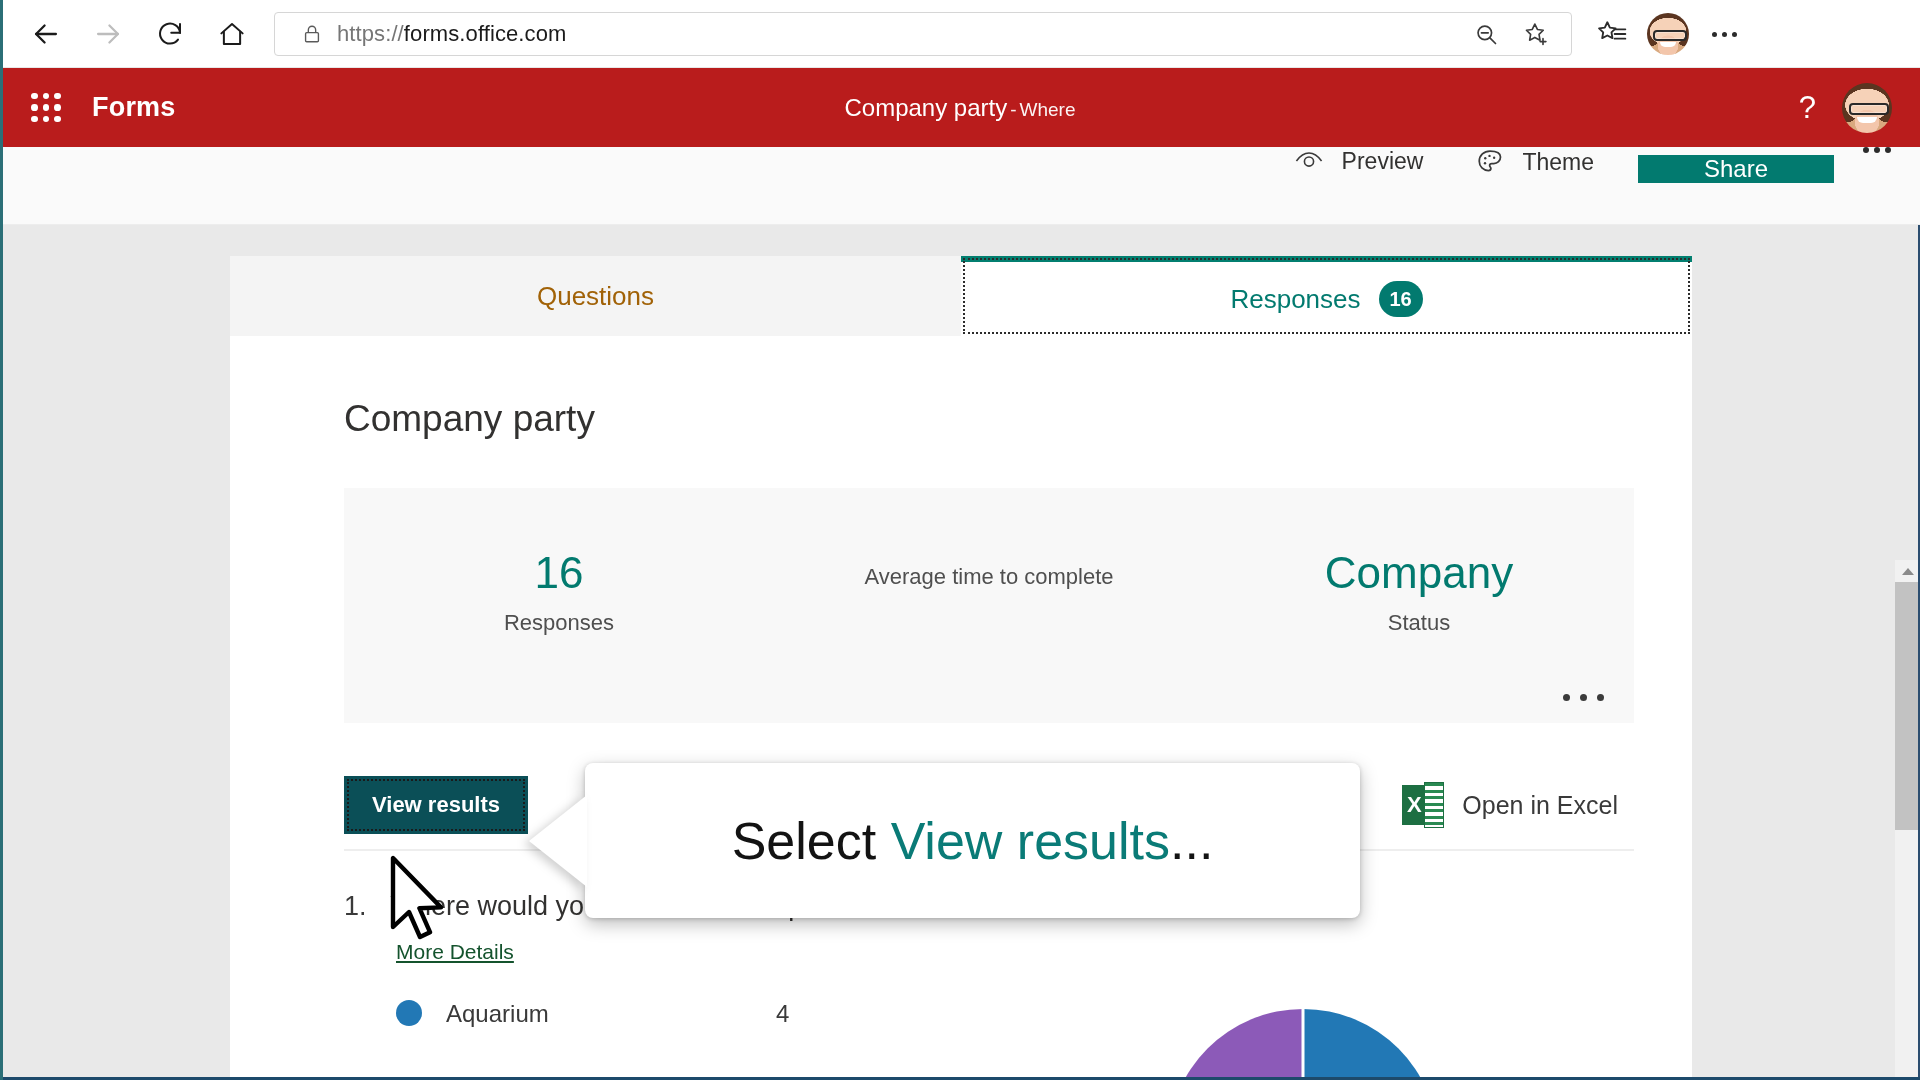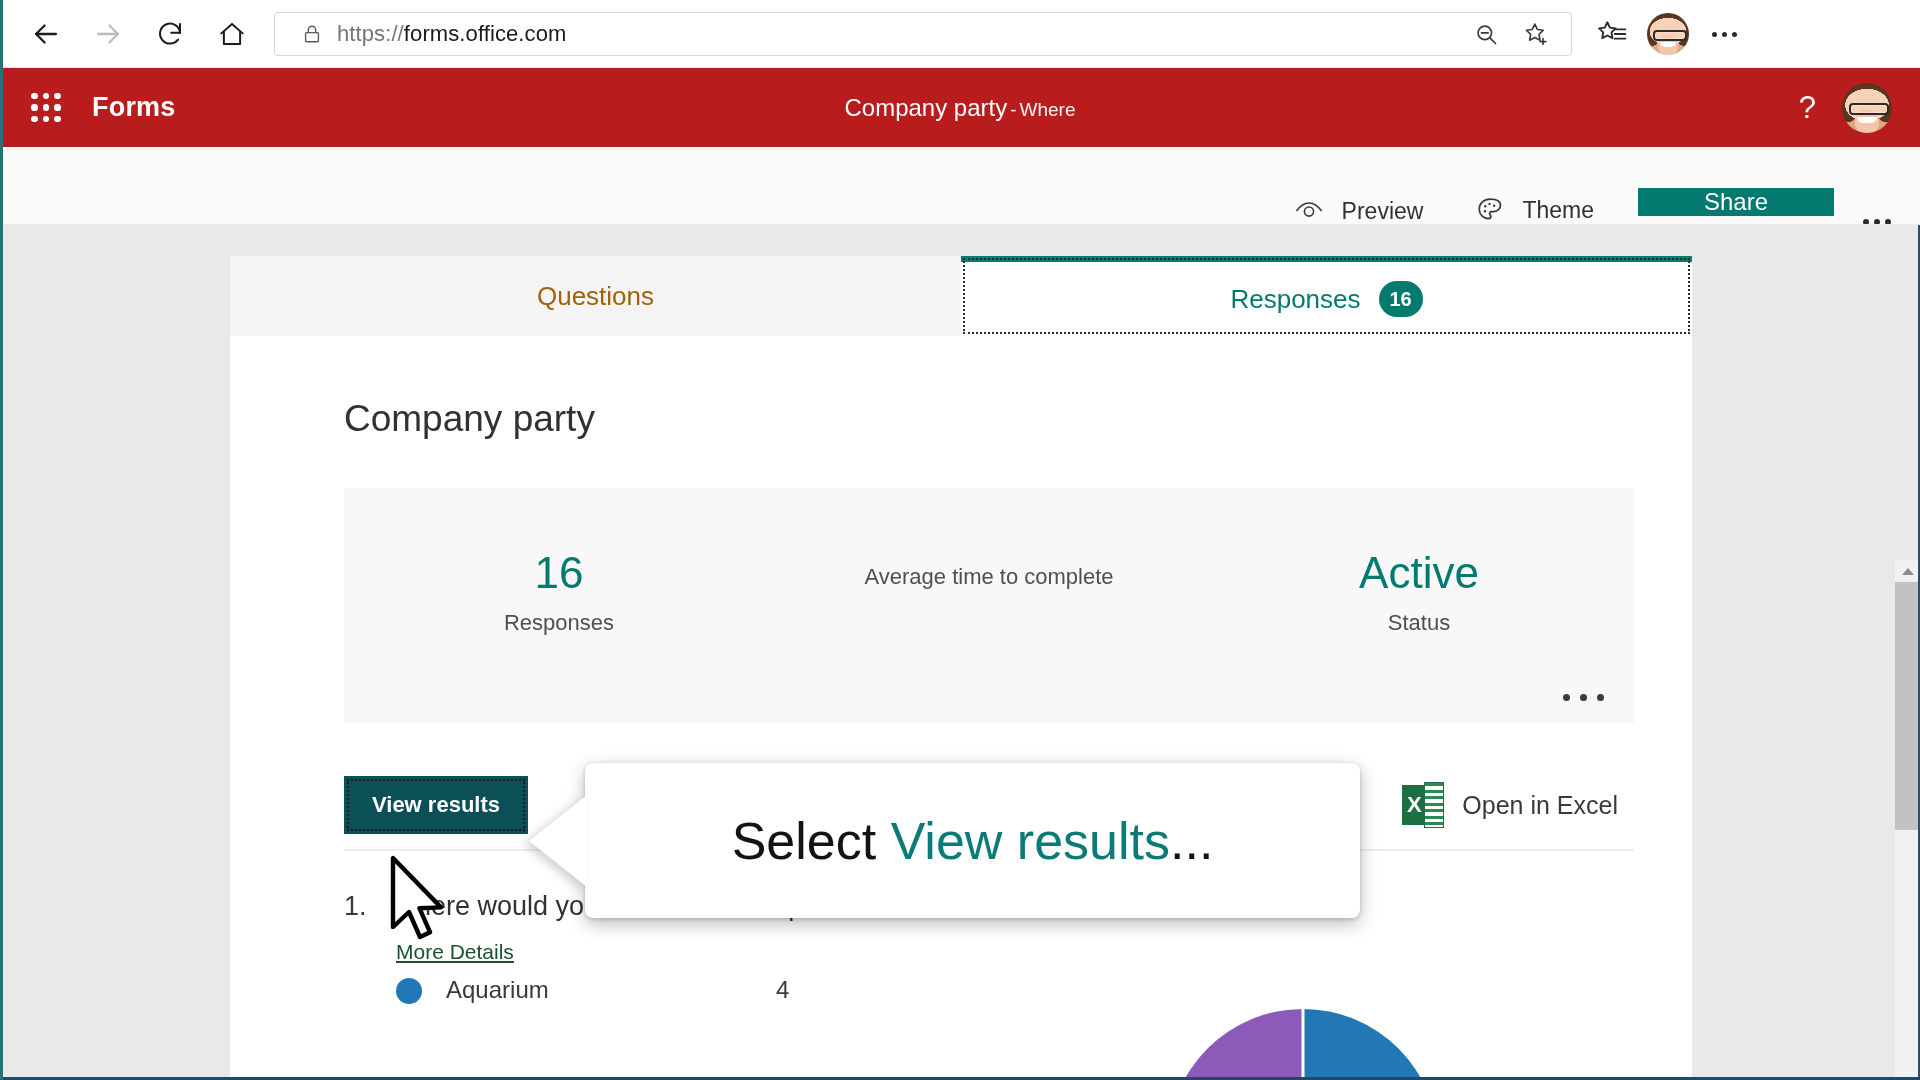--- a/index.html
+++ b/index.html
@@ -94,21 +94,21 @@
   }
   .form-title-wrap .t-name { font-weight: 400; }
   .form-title-wrap .t-sep { font-size: 19px; margin: 0 3px; opacity: .92; }
   .form-title-wrap .t-saved { font-size: 19px; opacity: .95; }
   .header-right { margin-left: auto; display: flex; align-items: center; gap: 26px; padding-right: 28px; }
   .help-q { color: #fff; font-size: 31px; font-weight: 300; cursor: pointer; line-height: 1; }
 
   
   .command-bar {
     position: absolute; top: 147px; left: 0; width: 1920px; height: 78px;
-    background: #fafafa; display: flex; align-items: flex-end; justify-content: flex-end;
+    background: #fafafa; display: flex; align-items: flex-start; justify-content: flex-end;
   }
   .command-bar::after {
     content: ""; position: absolute; left: 0; right: 0; bottom: 0; height: 1px; background: #ededed;
   }
   .cmd-btn {
     display: flex; align-items: center; gap: 17px; padding: 0 26px;
     cursor: pointer; color: #323130; font-size: 23px;
   }
   .cmd-btn svg { display: block; }
   .share-btn {
@@ -202,21 +202,21 @@
 
   .question-block { margin: 40px 0 0 82px; width: 1290px; position: relative; }
   .q-line { display: flex; gap: 24px; align-items: baseline; }
   .q-num { font-size: 27px; color: #3a3a3a; }
   .q-text { font-size: 27px; color: #323130; }
   .more-details {
     display: inline-block; margin: 18px 0 0 52px;
     font-size: 21px; color: #14532d; text-decoration: underline; cursor: pointer;
   }
   .legend-row {
-    margin: 12px 0 0 52px; display: flex; align-items: flex-end; font-size: 24px; color: #3a3a3a;
+    margin: 36px 0 0 52px; display: flex; align-items: flex-start; font-size: 24px; color: #3a3a3a;
   }
   .legend-dot {
     width: 26px; height: 26px; border-radius: 50%; background: #2278b5; margin-right: 24px; flex: none;
   }
   .legend-name { width: 330px; }
   .legend-val { }
 
   .pie-wrap {
     position: absolute; right: 196px; top: 118px; width: 270px; height: 270px;
   }
@@ -431,21 +431,21 @@
 
         <div class="stats-panel">
           <div class="stat">
             <div class="big">16</div>
             <div class="lbl">Responses</div>
           </div>
           <div class="stat">
             <div class="lbl">Average time to complete</div>
           </div>
           <div class="stat">
-            <div class="big">Active</div>
+            <div class="big">Company</div>
             <div class="lbl">Status</div>
           </div>
           <div class="panel-ellipsis">
             <div class="dots-lg">
                 <i></i>
                 <i></i>
                 <i></i>
               </div>
           </div>
         </div>

